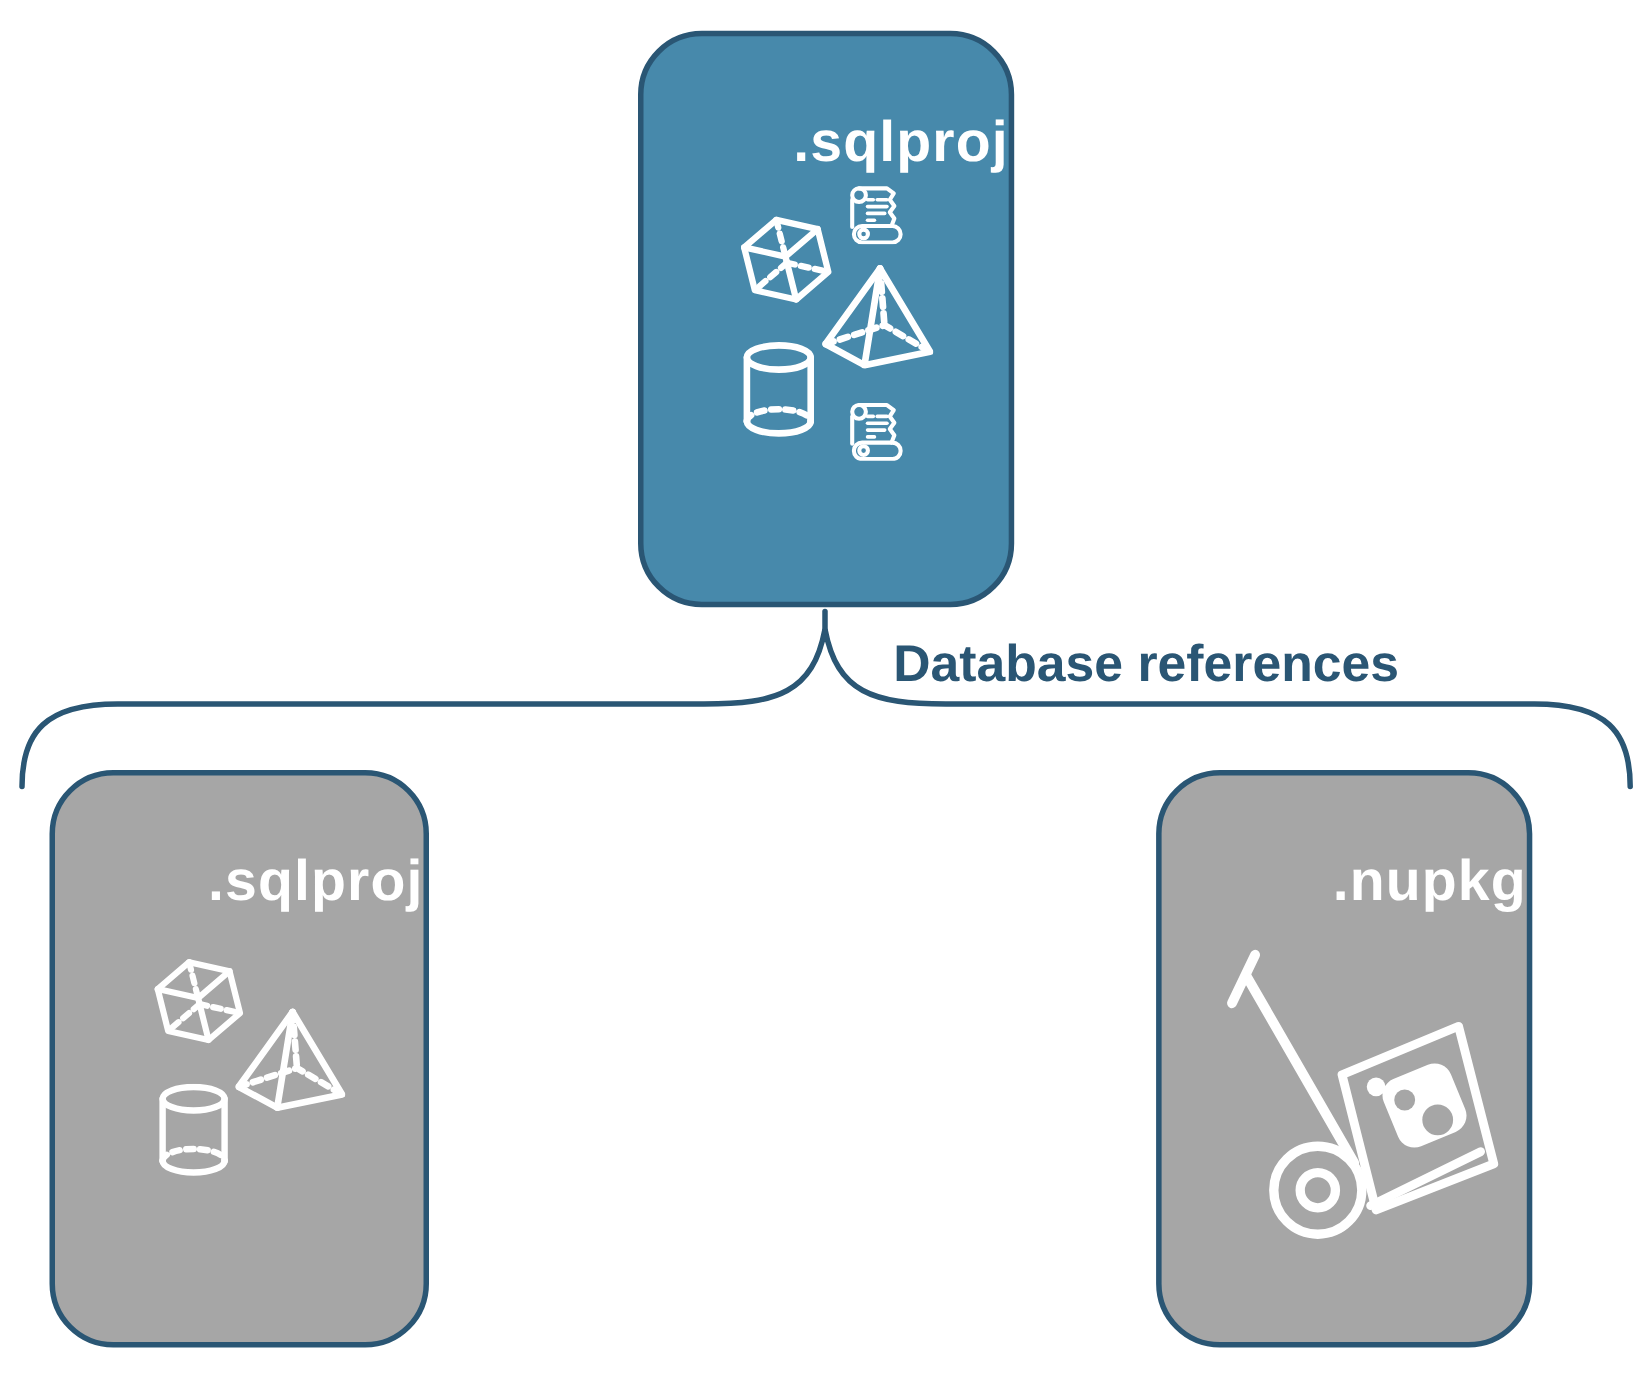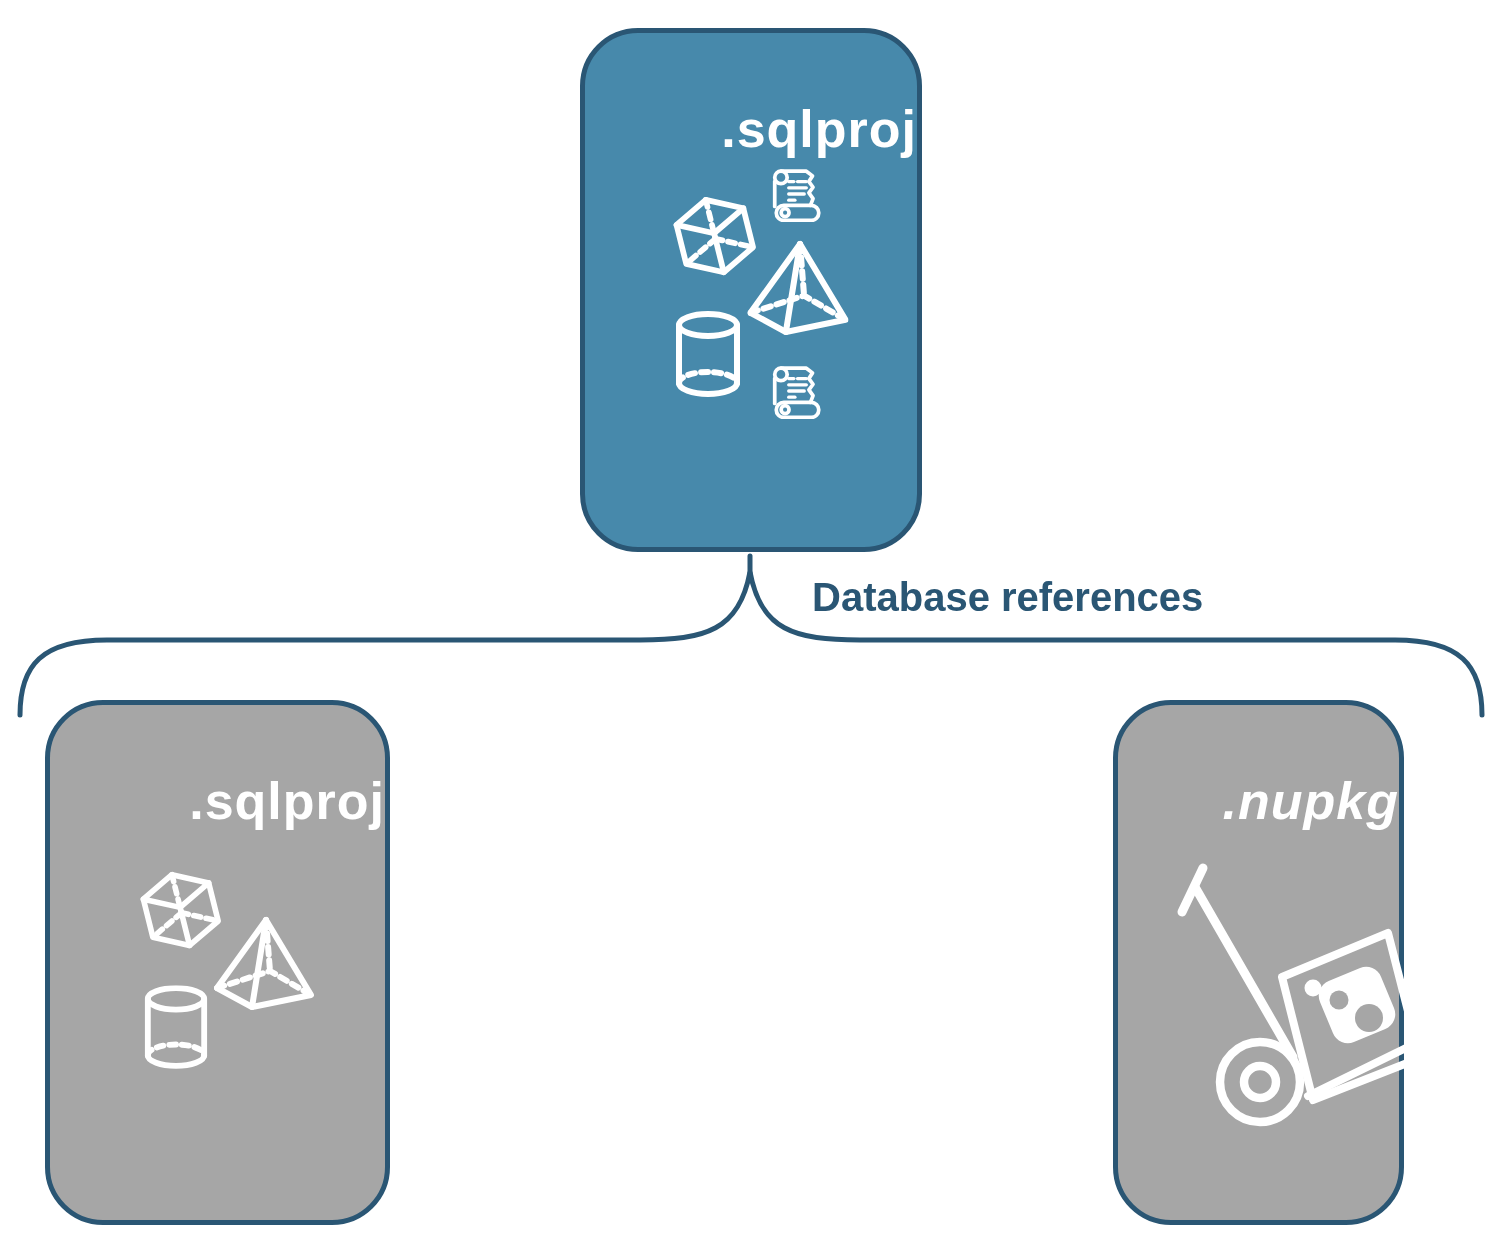--- a/index.html
+++ b/index.html
@@ -17,31 +17,31 @@
     font-family:"Liberation Sans", sans-serif;overflow:hidden;
   }
   .node{
     position:absolute;border:5px solid var(--outline);border-radius:58px;
     box-sizing:border-box;
   }
   .node.root{left:580px;top:28px;width:342px;height:524px;background:var(--accent-fill);}
   .node.child{top:700px;width:345px;height:525px;background:var(--gray-fill);}
   #child-sqlproj{left:45px;}
   #child-dacpac{left:580px;width:337px;}
-  #child-nupkg{left:1113px;width:291px;font-style:italic;}
+  #child-nupkg{left:1051px;width:342px;}
   .node-label{
     position:absolute;left:0;right:0;top:34px;text-align:right;
     font-size:52px;font-weight:bold;color:var(--label-text);letter-spacing:1px;margin-top:32px;
   }
   .icon-layer{position:absolute;inset:0;}
   .icon-layer svg{position:absolute;overflow:visible;}
   .brace-layer{position:absolute;left:0;top:548px;width:1500px;height:190px;}
   .connector-label{
     position:absolute;left:812px;top:575px;
-    font-size:40px;font-weight:bold;color:var(--connector-text);
+    font-size:47px;font-weight:bold;color:var(--connector-text);
     white-space:nowrap;
   }
   .defs-store{position:absolute;width:0;height:0;overflow:hidden;}
 </style>
 </head>
 <body>
 
 <svg class="defs-store" aria-hidden="true">
   <defs>
     <symbol id="sym-cube" viewBox="0 0 96 92">

